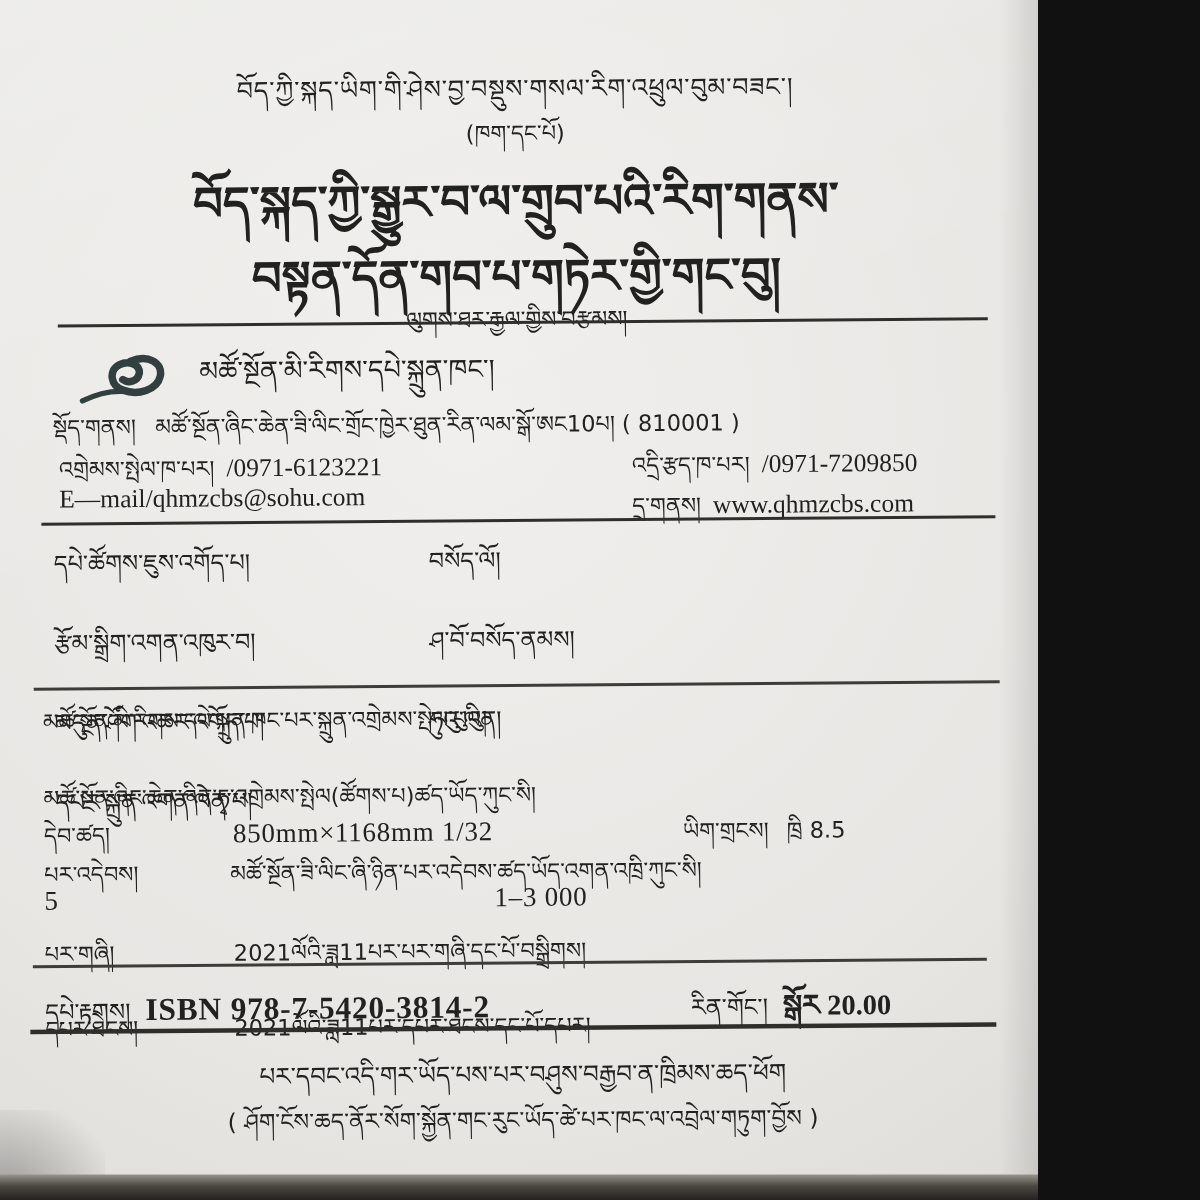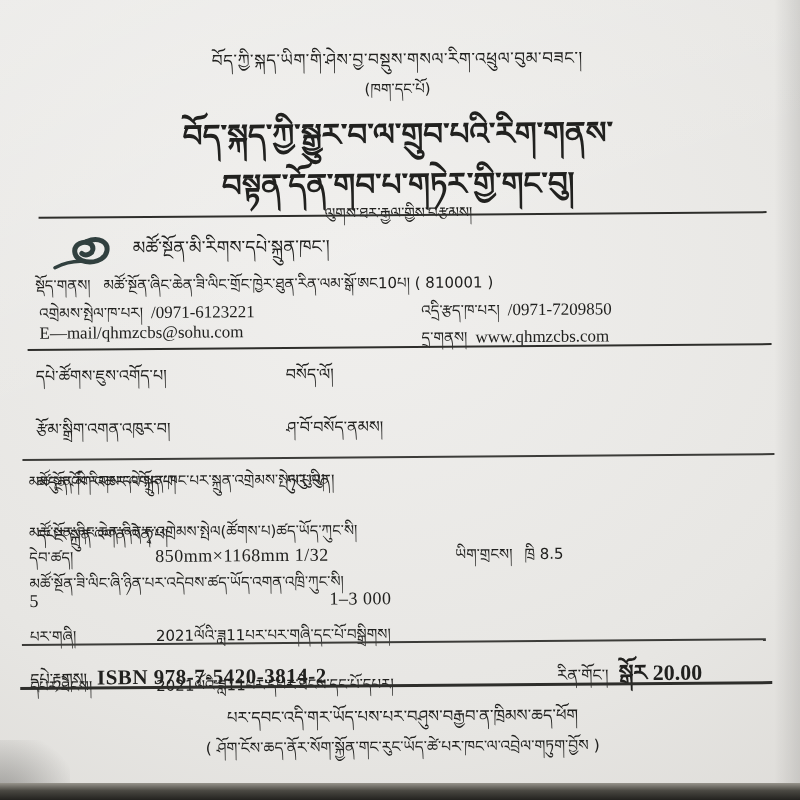--- a/index.html
+++ b/index.html
@@ -1,17 +1,17 @@
 <!DOCTYPE html>
 <html><head>
 <meta charset="utf-8">
 <style>
   html,body{margin:0;padding:0;background:#111;}
   .photo{
-    position:relative;width:800px;height:800px;overflow:hidden;
+    position:relative;width:692px;height:800px;overflow:hidden;
     background:
       linear-gradient(160deg, rgba(255,255,255,0.25) 0%, rgba(255,255,255,0) 40%),
       radial-gradient(145% 125% at 45% 35%, #f0efed 0%, #e7e6e3 45%, #dbd9d5 72%, #c8c6c1 100%);
     color:#21211f;
     font-family:"DejaVu Sans", sans-serif;
     text-decoration:underline;
   }
   .sheet{position:absolute;inset:0;transform:rotate(-0.45deg);}
   .edge-right{position:absolute;top:0;right:0;bottom:0;width:26px;
     background:linear-gradient(to right, rgba(0,0,0,0) 0%, rgba(0,0,0,0.10) 100%);}
@@ -50,21 +50,21 @@
   .prod .plabel{width:124px;flex:none;}
   .specs{position:absolute;top:538px;left:28px;right:24px;font-size:15px;}
   .specs .srow{margin-bottom:8px;display:flex;align-items:baseline;}
   .specs .slabel{width:126px;flex:none;}
   .specs .sval{width:300px;flex:none;}
   .specs .slabel2{margin-right:12px;}
   .bignum{font-family:"Liberation Serif", serif;font-size:18px;letter-spacing:0.5px;}
   .isbnrow{position:absolute;top:650px;left:28px;right:30px;display:flex;align-items:baseline;font-size:16px;}
   .isbnrow .isbnval{font-family:"Liberation Serif", serif;font-size:21px;font-weight:700;margin-left:10px;letter-spacing:0.5px;}
   .isbnrow .price{margin-left:auto;margin-right:70px;display:flex;gap:10px;align-items:baseline;}
-  .isbnrow .priceval{font-family:"Liberation Serif", serif;font-size:22px;font-weight:600;}
+  .isbnrow .priceval{font-family:"Liberation Serif", serif;font-size:19px;font-weight:600;}
   .notice1{top:698px;font-size:16.5px;}
   .notice2{top:729px;font-size:15.5px;}
 </style>
 </head>
 <body>
 
 <div class="photo">
   <div class="sheet">
 
     <div class="centered series">བོད་ཀྱི་སྐད་ཡིག་གི་ཤེས་བྱ་བསྡུས་གསལ་རིག་འཕྲུལ་བུམ་བཟང་།</div>
@@ -132,20 +132,21 @@
     <div class="rule rule3"></div>
 
     <div class="prod">
       <div class="prow">
         <span>མཚོ་སྔོན་མི་རིགས་དཔེ་སྐྲུན་ཁང་པར་སྐྲུན་འགྲེམས་སྤེལ་པུའུ།</span>
       </div>
       <div class="prow">
         <span>མཚོ་སྔོན་ཞིང་ཆེན་ཞིན་ཧྭ་འགྲེམས་སྤེལ(ཚོགས་པ)ཚད་ཡོད་ཀུང་སི།</span>
       </div>
       <div class="prow">
+        <span class="plabel">པར་འདེབས།</span>
         <span>མཚོ་སྔོན་ཟི་ལིང་ཞི་ཉིན་པར་འདེབས་ཚད་ཡོད་འགན་འཁྲི་ཀུང་སི།</span>
       </div>
     </div>
 
     <div class="specs">
       <div class="srow">
         <span class="slabel">དེབ་ཚད།</span>
         <span class="sval bignum">850mm×1168mm  1/32</span>
         <span class="slabel2">ཡིག་གྲངས།</span>
         <span>ཁྲི 8.5</span>

